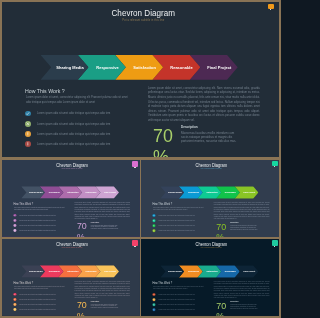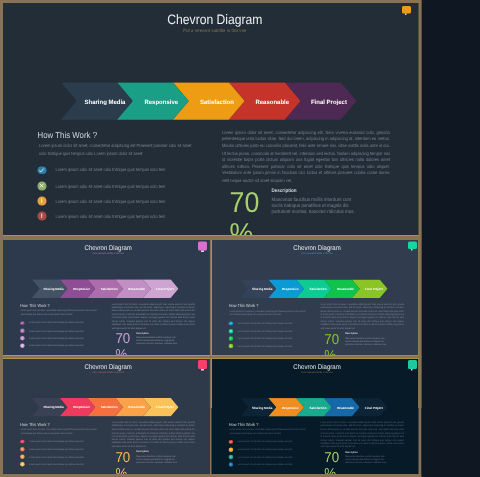--- a/index.html
+++ b/index.html
@@ -1,18 +1,18 @@
 <!DOCTYPE html>
 <html><head>
 <meta charset="utf-8">
 <style>
   html,body{margin:0;padding:0;}
   body{width:281px;height:318px;overflow:hidden;background:#0f1822;
        font-family:"Liberation Sans",sans-serif;-webkit-font-smoothing:antialiased;}
-  .wrap{position:relative;width:281px;height:272px;background:#fde047;}
+  .wrap{position:relative;width:281px;height:272px;background:#a21caf;}
 
   
   .cell{position:absolute;overflow:hidden;}
   #cell-main{left:2px;top:2px;width:277.5px;height:155px;}
   #cell-t1{left:2px;top:160px;width:137.7px;height:77px;}
   #cell-t2{left:141.3px;top:160px;width:138.2px;height:77px;}
   #cell-t3{left:2px;top:239px;width:137.7px;height:77.4px;}
   #cell-t4{left:141.3px;top:239px;width:138.2px;height:77.4px;}
 
   

